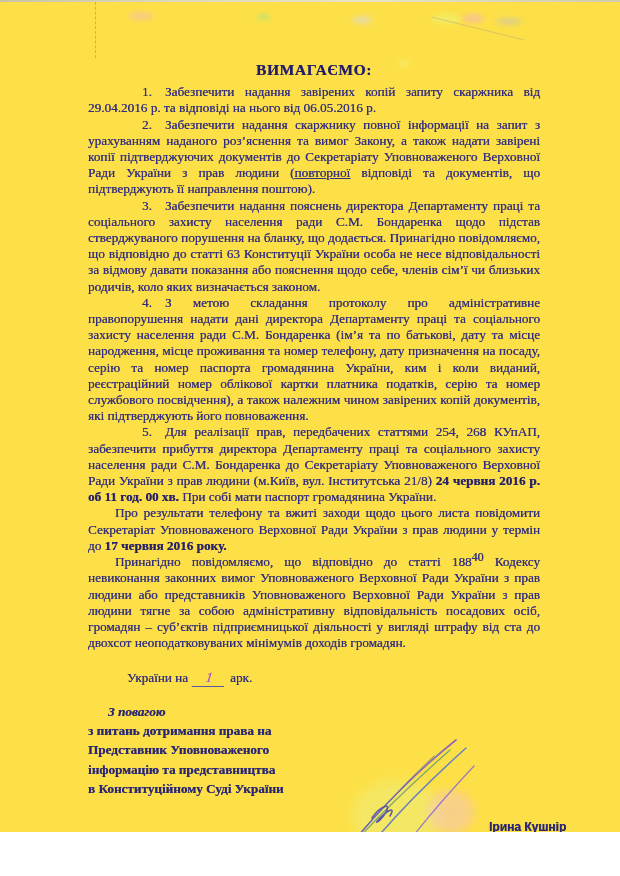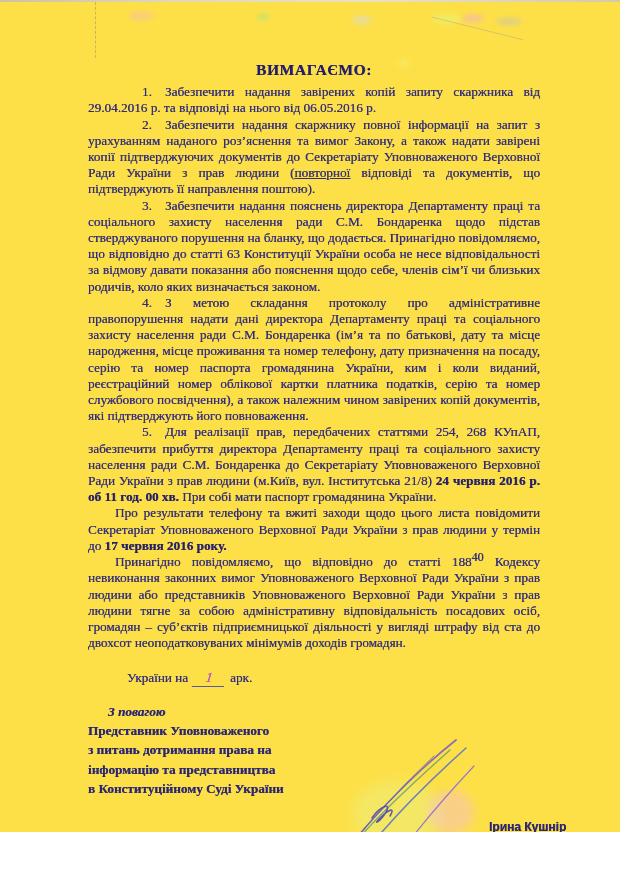--- a/index.html
+++ b/index.html
@@ -102,22 +102,22 @@
 
 
     <p class="plain"><span>Про результати телефону та вжиті заходи щодо цього листа повідомити Секретаріат Уповноваженого Верховної Ради України з прав людини у термін до </span><b class="bd">17 червня 2016 року.</b></p>
 
     <p class="plain"><span>Принагідно повідомляємо, що відповідно до статті 188</span><sup class="art">40</sup><span> Кодексу невиконання законних вимог Уповноваженого Верховної Ради України з прав людини або представників Уповноваженого Верховної Ради України з прав людини тягне за собою адміністративну відповідальність посадових осіб, громадян – суб’єктів підприємницької діяльності у вигляді штрафу від ста до двохсот неоподатковуваних мінімумів доходів громадян.</span></p>
 
     <p class="attach"><span>України на</span><span class="hand">1</span><span>арк.</span></p>
 
     <div class="sigblock">
       <div class="salut">З повагою</div>
+      <div>з питань дотримання права на</div>
       <div>Представник Уповноваженого</div>
-      <div>з питань дотримання права на</div>
       <div>інформацію та представництва</div>
       <div>в Конституційному Суді України</div>
     </div>
   </div>
 
   <div class="signame">Ірина Кушнір</div>
 
   <svg class="signature" width="168" height="140" viewBox="0 0 168 140" fill="none" xmlns="http://www.w3.org/2000/svg">
     <path d="M12 132 C36 96 86 42 134 4" stroke="#8f6ab5" stroke-width="1.7" stroke-linecap="round"></path>
     <path d="M30 134 C58 94 104 48 144 12" stroke="#6b7fc0" stroke-width="1.5" stroke-linecap="round"></path>

